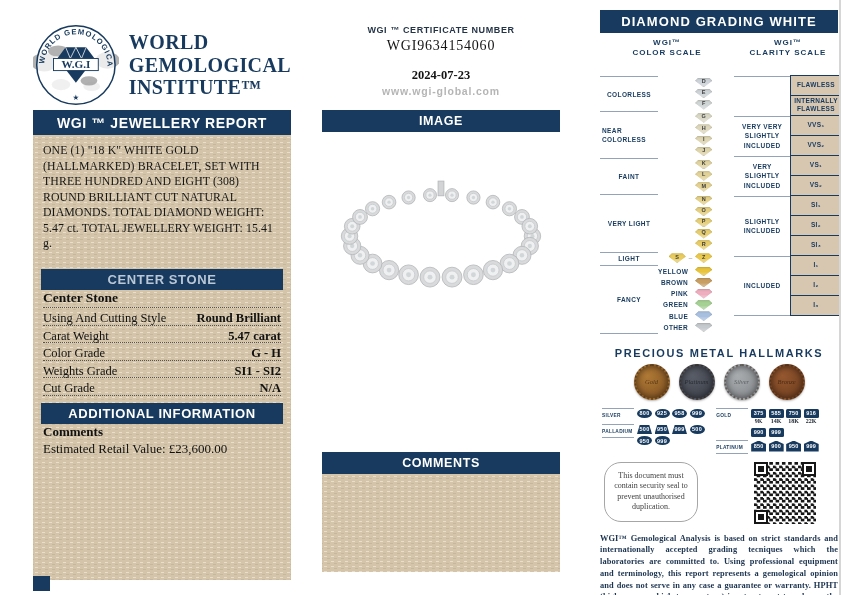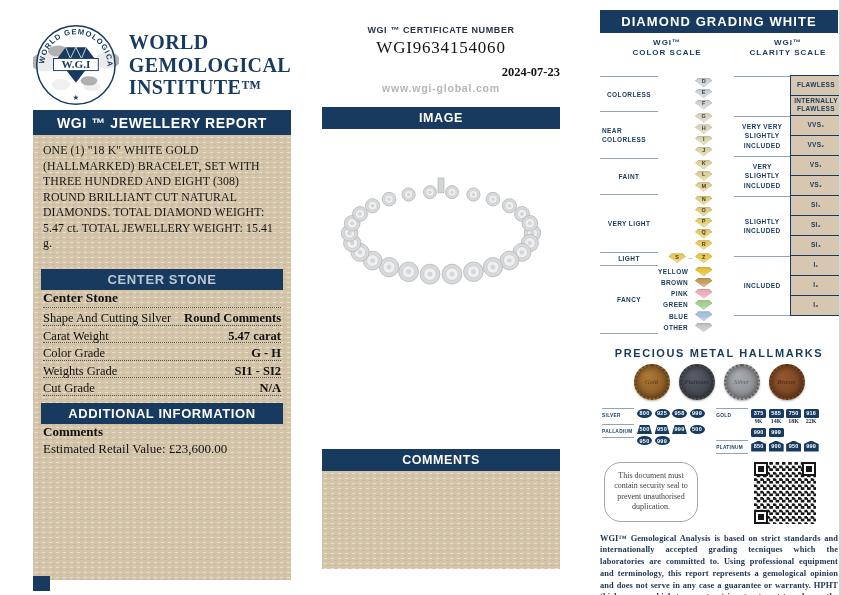--- a/index.html
+++ b/index.html
@@ -35,22 +35,22 @@
            padding:3px 0 2px 0; font-size:12.5px; color:#111; height:17.6px; }
   .a-value { font-weight:bold; }
   .bar-add { height:21px; margin:7px -2px 0 -2px; font-size:13px; }
   .comments-label { font-size:13px; font-weight:bold; color:#111; margin-top:0px; }
   .retail { font-size:13px; color:#111; margin-top:1px; }
   .corner-mark { position:absolute; left:33px; top:576px; width:17px; height:15px; background:var(--navy,#173a5e); }
 
   
   .col-mid { position:absolute; left:322px; top:25px; width:238px; text-align:center; }
   .cert-label { font-size:9px; font-weight:bold; letter-spacing:.6px; color:#243447; }
-  .cert-number { font-size:17px; letter-spacing:.8px; color:#141414; margin-top:3px; }
-  .cert-date { font-size:12.5px; font-weight:bold; color:#141414; margin-top:7px;text-align:right; }
+  .cert-number { font-size:14px; letter-spacing:.8px; color:#141414; margin-top:3px; }
+  .cert-date { font-size:12.5px; font-weight:bold; color:#141414; margin-top:14px; }
   .verif { font-size:9.5px; font-weight:bold; letter-spacing:1.6px; color:#b5b5b5; margin-top:10px; }
   .website { font-size:10.5px; font-weight:bold; letter-spacing:.8px; color:#b5b5b5; margin-top:2px; }
   .bar-image { height:22px; margin-top:13px; font-size:12.5px; }
   .image-area { height:320px; background:#fff; display:flex; align-items:flex-start; justify-content:center; }
   .image-area svg { margin-top:32px; }
   .bar-comments { height:22px; font-size:12.5px; }
   .mid-comments-panel { height:98px; }
 
   
   .col-right { position:absolute; left:600px; top:10px; width:238px; }
@@ -165,22 +165,22 @@
 
     <div class="left-panel pattern">
       <div class="descr">ONE (1) "18 K" WHITE GOLD (HALLMARKED) BRACELET, SET WITH THREE HUNDRED AND EIGHT (308) ROUND BRILLIANT CUT NATURAL DIAMONDS. TOTAL DIAMOND WEIGHT: 5.47 ct. TOTAL JEWELLERY WEIGHT: 15.41 g.</div>
 
       <div class="bar bar-analysis">
         <span class="sub">CENTER STONE</span>
       </div>
       <div class="cs-title">Center Stone</div>
       <div id="analysis-rows">
     <div class="a-row">
-      <span class="a-label">Shape And Cutting Silver</span>
-      <span class="a-value">Round Comments</span>
+      <span class="a-label">Using And Cutting Style</span>
+      <span class="a-value">Round Brilliant</span>
     </div>
 
     <div class="a-row">
       <span class="a-label">Carat Weight</span>
       <span class="a-value">5.47 carat</span>
     </div>
 
     <div class="a-row">
       <span class="a-label">Color Grade</span>
       <span class="a-value">G - H</span>

